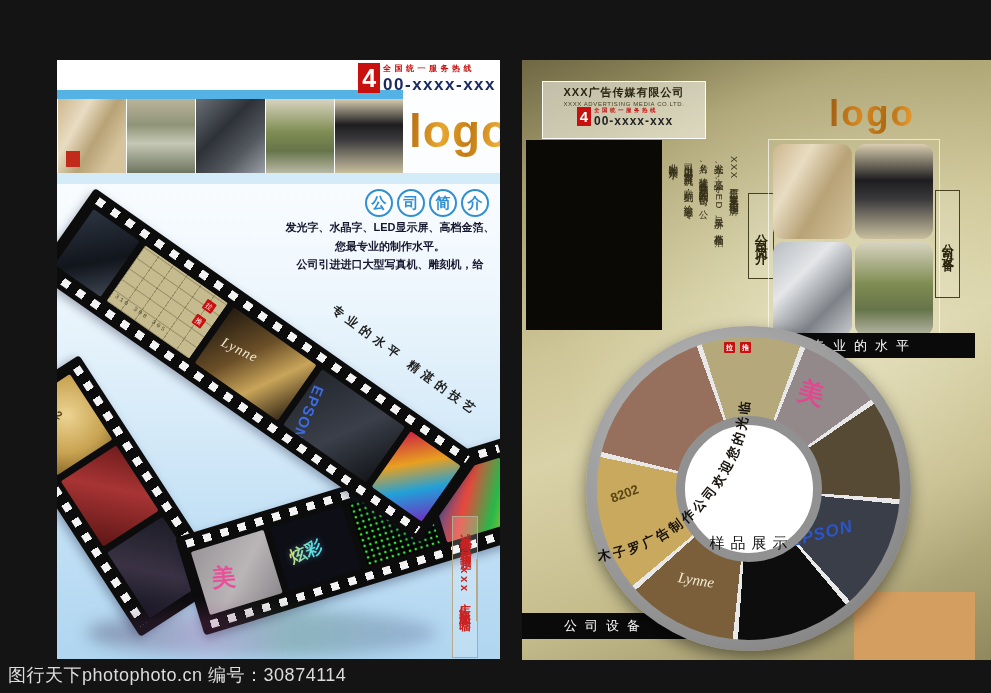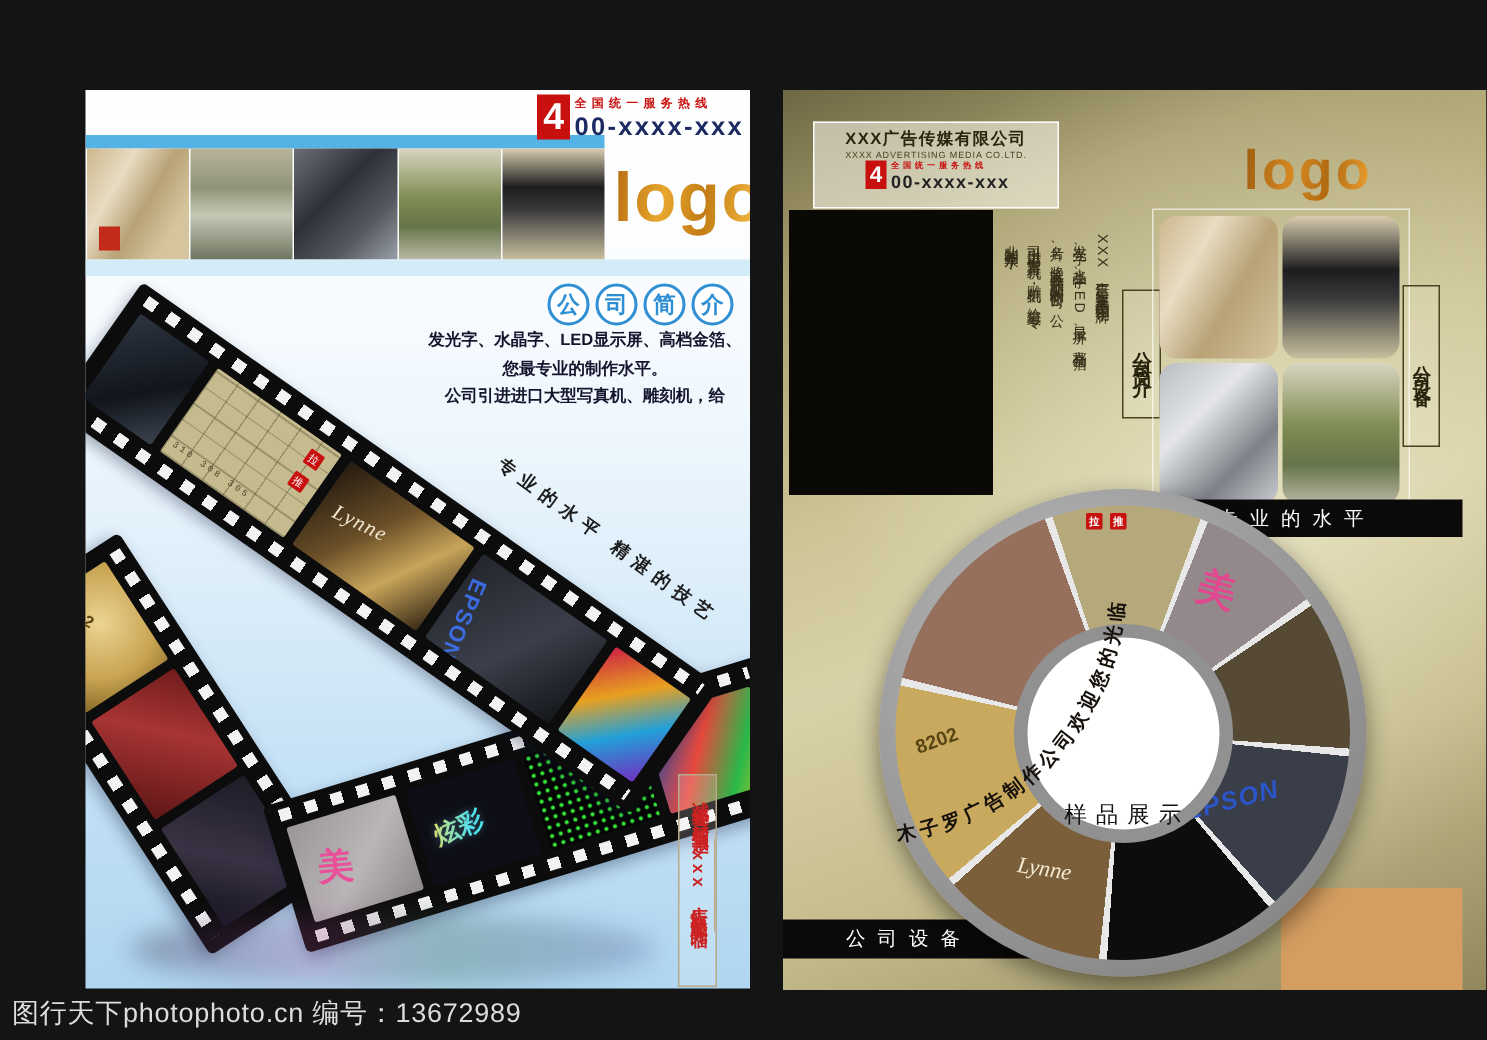--- a/index.html
+++ b/index.html
@@ -306,14 +306,14 @@
     <svg class="arcsvg" viewBox="0 0 364 364">
       <defs>
         <path id="arcpath" d="M 26.6 255.2 A 172 172 0 0 0 167.5 11.2" fill="none"></path>
       </defs>
       <text>
         <textPath href="#arcpath" startOffset="6">木子罗广告制作公司欢迎您的光临</textPath>
       </text>
     </svg>
   </div>
 
-  <div class="watermark">图行天下photophoto.cn  编号：13672989</div>
+  <div class="watermark">图行天下photophoto.cn  编号：30874114</div>
 </div>
 
 </body></html>

